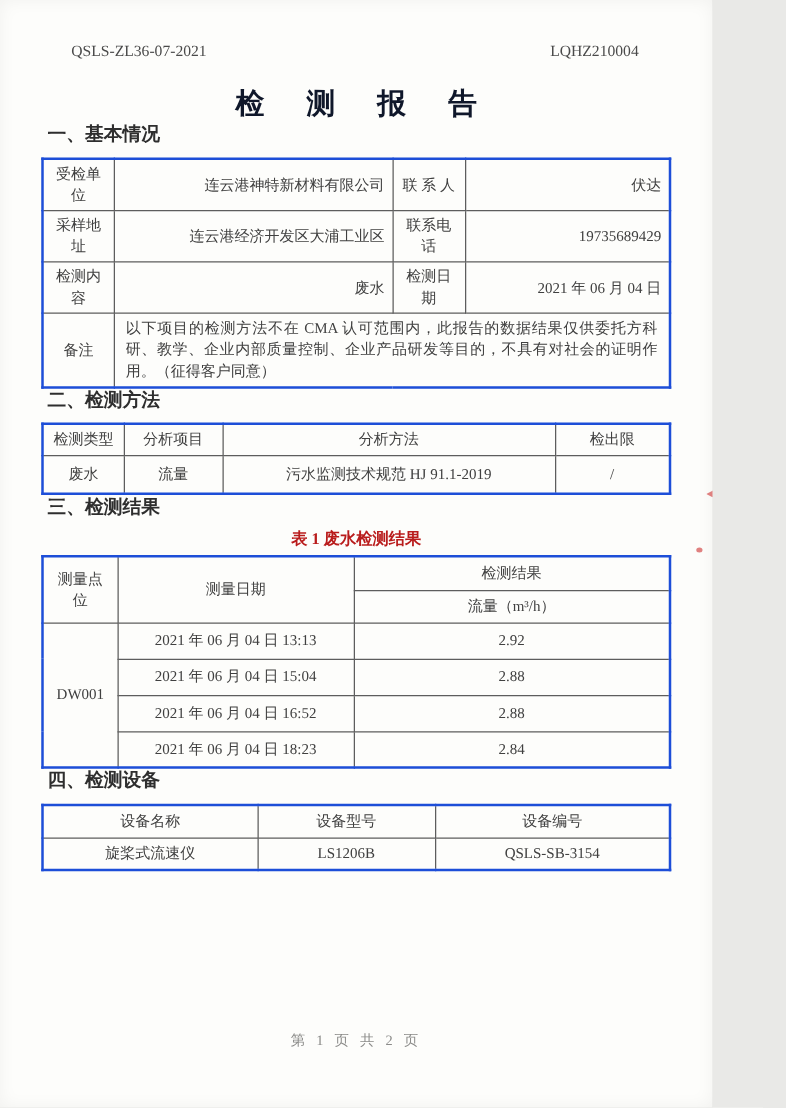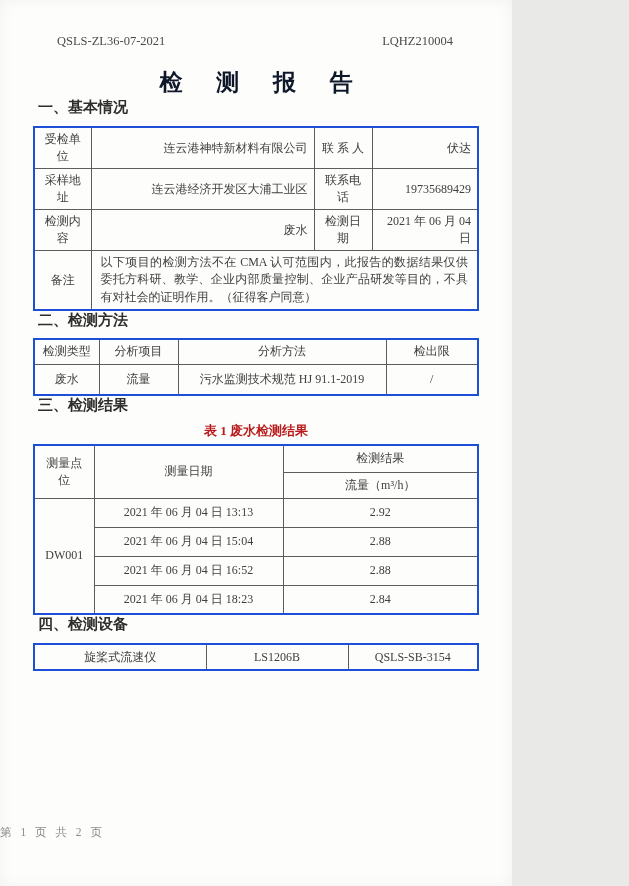--- a/index.html
+++ b/index.html
@@ -1,19 +1,19 @@
 <!DOCTYPE html>
 <html><head>
 <meta charset="utf-8">
 <style>
   * { margin: 0; padding: 0; box-sizing: border-box; }
   html, body { background: #e9e9e7; }
   .page {
     position: relative;
-    width: 512px; height: 886px;
+    width: 570px; height: 886px;
     background: #fdfdfb;
     overflow: hidden;
     font-family: "Liberation Serif", "DejaVu Serif", serif;
     color: #3a3a3a;
     box-shadow: inset 0 0 14px rgba(0,0,0,0.05);
   }
   .content { padding: 0 33px; }
 
   .doc-header {
     display: flex; justify-content: space-between;
@@ -66,21 +66,21 @@
   .t-equip { margin-top: 9px; }
   .t-equip td { height: 26px; }
 
   .tbl-caption {
     text-align: center; font-size: 13px; font-weight: bold;
     margin-top: 7px; color: #b91c1c;
   }
 
   .page-footer {
     position: absolute; left: 0; right: 0; top: 825px;
-    text-align: left; font-size: 11.5px; color: #8b8b89;
+    text-align: center; font-size: 11.5px; color: #8b8b89;
     letter-spacing: 3px;
   }
 
   
   .stamp { position: absolute; left: 588px; top: 332px; width: 140px; height: 140px; }
   .stamp-circle {
     position: absolute; inset: 0; border-radius: 50%;
     border: 3px solid rgba(224,110,110,0.85);
     filter: blur(0.4px);
   }
@@ -212,20 +212,25 @@
       </table>
 
     <h2 class="sec sec-4">四、检测设备</h2>
     <table class="t-equip">
       <colgroup>
           <col style="width:172px">
           <col style="width:142px">
           <col>
         </colgroup>
       <tbody>
+          <tr>
+        <td>设备名称</td>
+        <td>设备型号</td>
+        <td>设备编号</td>
+      </tr>
       <tr>
         <td>旋桨式流速仪</td>
         <td>LS1206B</td>
         <td>QSLS-SB-3154</td>
       </tr>
     </tbody>
       </table>
 
   </div>
 

